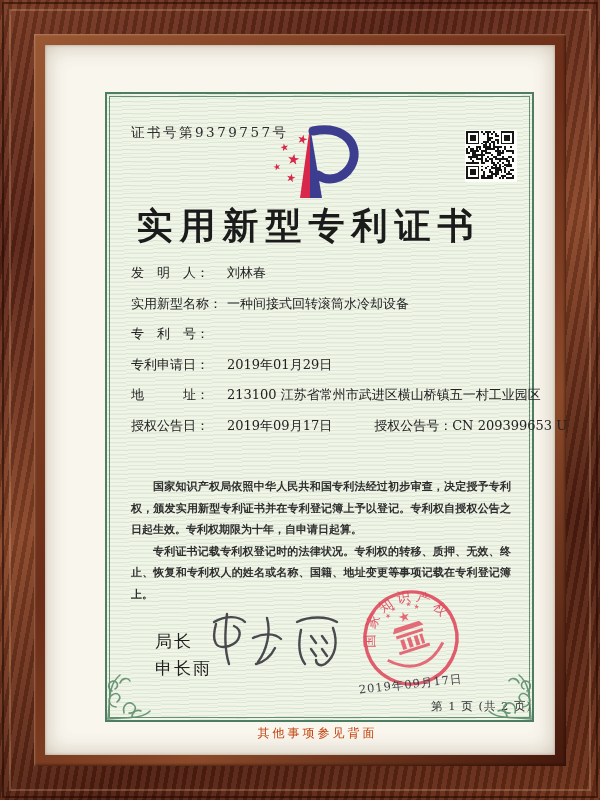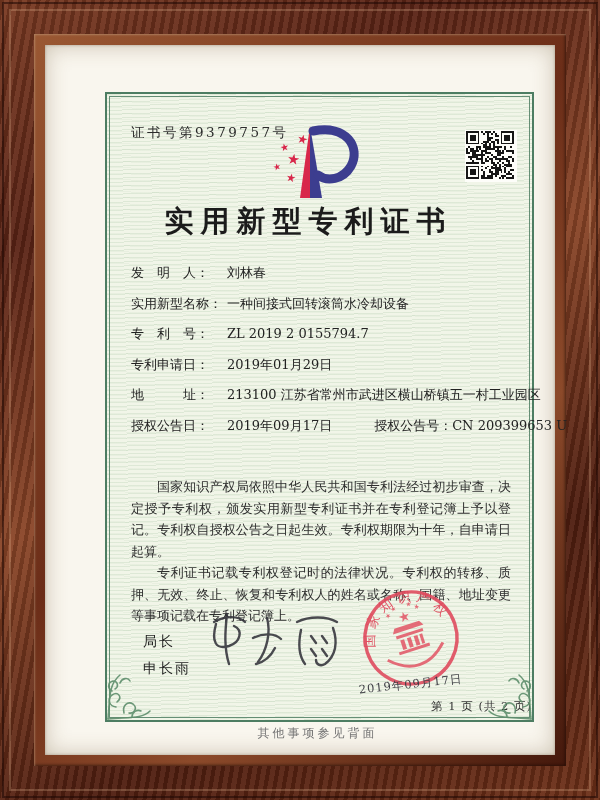--- a/index.html
+++ b/index.html
@@ -24,38 +24,38 @@
     background:
       repeating-linear-gradient(178deg, rgba(125,170,125,.17) 0 1px, rgba(125,170,125,0) 1px 4px),
       repeating-linear-gradient(2deg, rgba(125,170,125,.08) 0 1px, rgba(125,170,125,0) 1px 6px),
       #f1f5e8;}
   .cert-box::before{content:'';position:absolute;inset:2px;border:1px solid rgba(77,125,98,.85);pointer-events:none;}
   
   .cert-no{position:absolute;left:24px;top:30px;font-size:13.5px;letter-spacing:2.5px;color:#2b2b2b;}
   .logo{position:absolute;left:148px;top:20px;}
   .qr{position:absolute;right:15px;top:36px;width:50px;height:50px;background:#fdfdf9;padding:1px;}
   .title{position:absolute;left:0;right:22px;top:108px;text-align:center;
-    font-size:29px;font-weight:700;letter-spacing:7px;color:#1b1b1b;}
+    font-size:36px;font-weight:700;letter-spacing:7px;color:#1b1b1b;}
   .fields{position:absolute;left:24px;right:14px;top:170px;}
   .field-row{display:flex;align-items:baseline;font-size:13px;line-height:18px;margin-bottom:12.5px;color:#222;}
   .field-label{flex:0 0 96px;white-space:pre;}
   .field-value{white-space:pre;}
   .grant-extra{margin-left:42px;display:flex;}
-  .paras{position:absolute;left:24px;right:21px;top:382px;font-size:13px;line-height:21.5px;
-    color:#2e2e2e;text-align:justify;}
+  .paras{position:absolute;left:24px;right:21px;top:382px;font-size:11px;line-height:21.5px;
+    color:#2e2e2e;text-align:justify;font-weight:bold;}
   .paras p{margin:0;text-indent:2em;}
-  .director{position:absolute;left:36px;top:534px;font-size:14px;letter-spacing:2px;
+  .director{position:absolute;left:48px;top:534px;font-size:17px;letter-spacing:2px;
     color:#1f1f1f;line-height:27px;}
   .director span{display:block;}
   .signature{position:absolute;left:96px;top:508px;}
   .seal{position:absolute;left:239px;top:484px;}
   .page-note{position:absolute;left:0;right:0;bottom:6px;text-align:right;
     font-size:11.5px;letter-spacing:1px;color:#333;}
   .back-note{position:absolute;left:60px;width:425px;bottom:13px;text-align:center;
-    font-size:12px;letter-spacing:3px;color:#737373;}
+    font-size:12px;letter-spacing:3px;color:#c2410c;}
   .flourish{position:absolute;bottom:-5px;width:64px;height:64px;}
   .flourish.left{left:-5px;}
   .flourish.right{right:-5px;transform:scaleX(-1);}
 </style>
 </head>
 <body>
 
 <div class="scene">
   <div class="frame-outer"></div>
   <div class="frame-lip"></div>
@@ -416,21 +416,20 @@
         <div class="field-row">
           <span class="field-label">发　明　人：</span>
           <span class="field-value">刘林春</span>
         </div>
         <div class="field-row">
           <span class="field-label">实用新型名称：</span>
           <span class="field-value">一种间接式回转滚筒水冷却设备</span>
         </div>
         <div class="field-row">
           <span class="field-label">专　利　号：</span>
-          <span class="field-value">ZL 2019 2 0155794.7</span>
         </div>
         <div class="field-row">
           <span class="field-label">专利申请日：</span>
           <span class="field-value">2019年01月29日</span>
         </div>
         <div class="field-row">
           <span class="field-label">地　　　址：</span>
           <span class="field-value">213100 江苏省常州市武进区横山桥镇五一村工业园区</span>
         </div>
         <div class="field-row">

